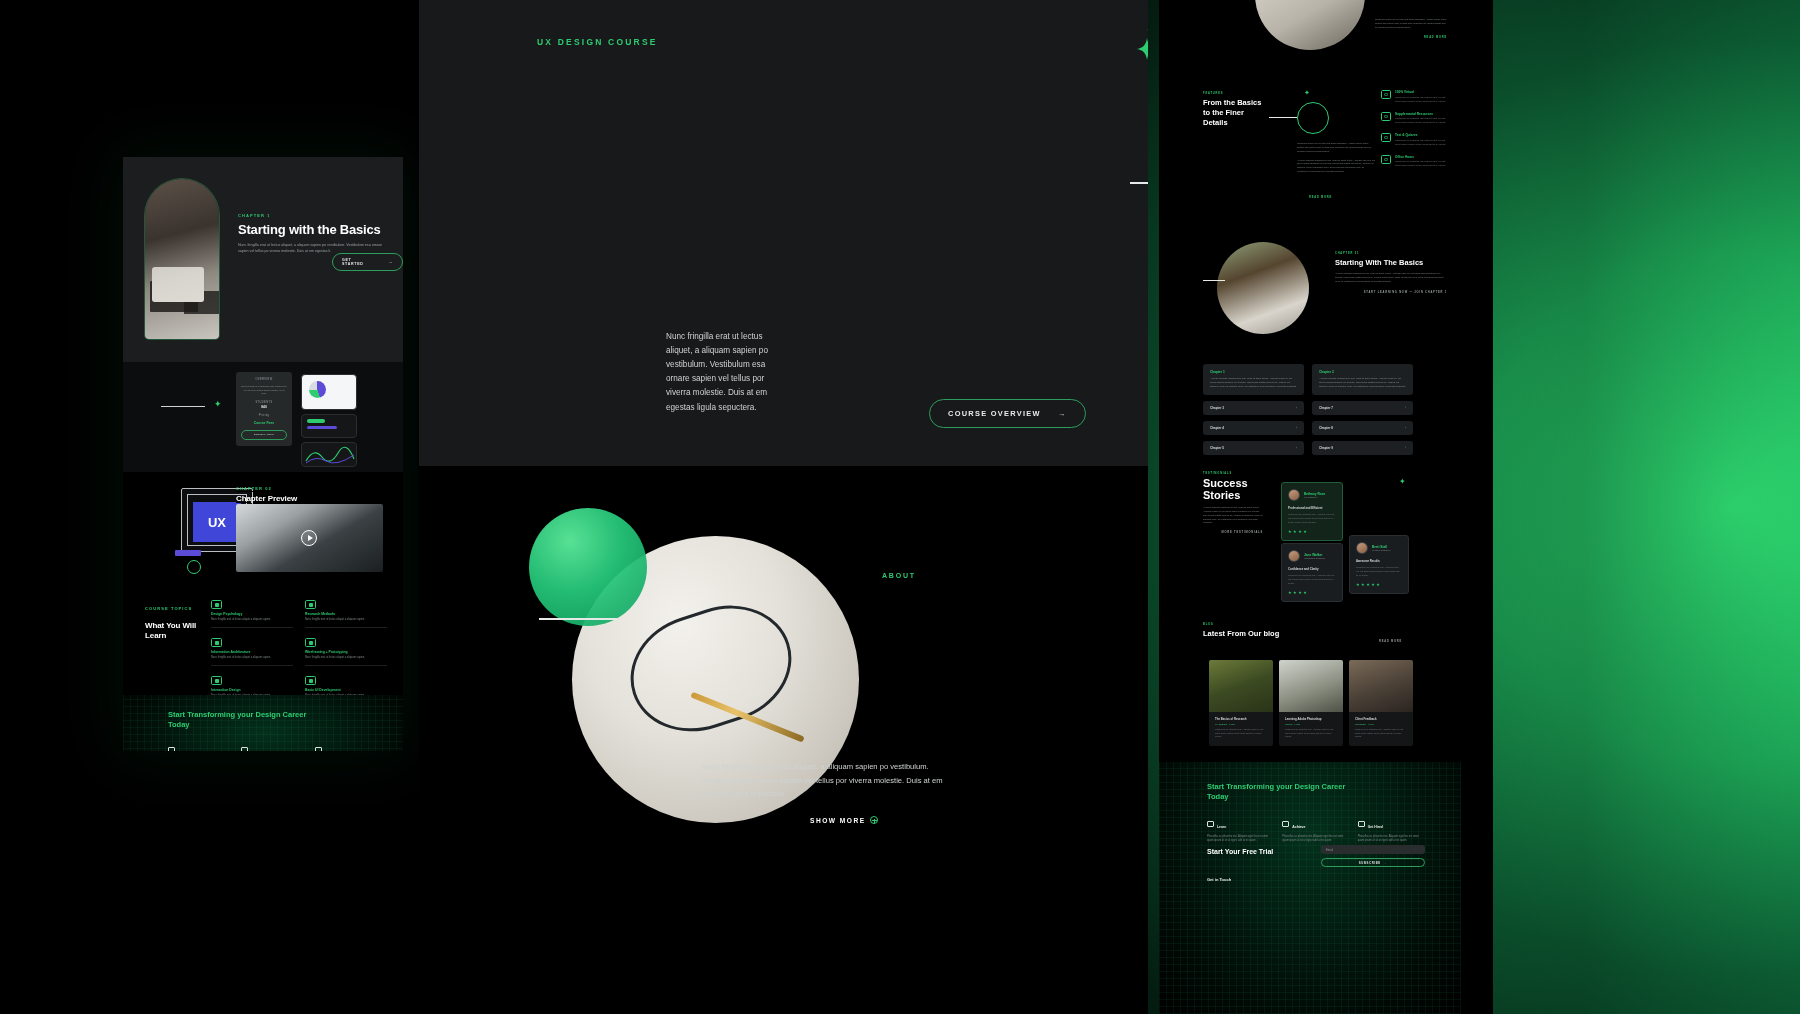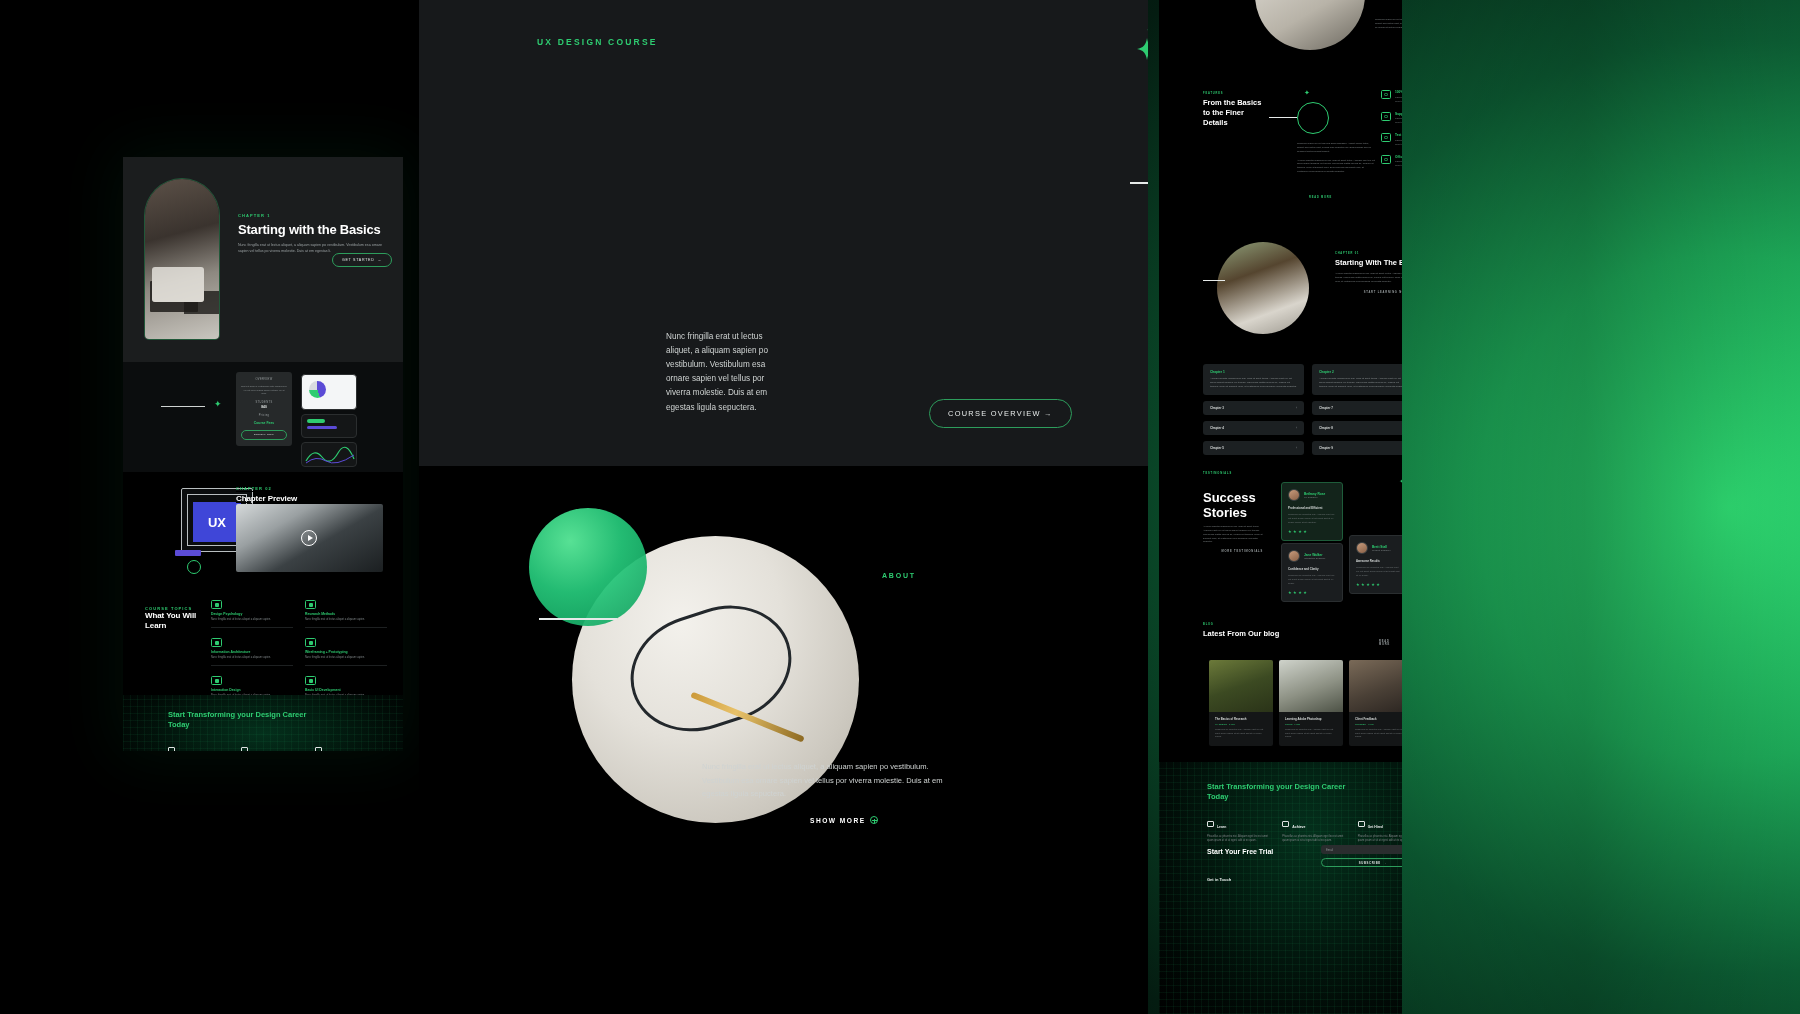--- a/index.html
+++ b/index.html
@@ -44,23 +44,23 @@
     background: rgba(235,232,226,.8); border-radius:3px;
     box-shadow: -4px 12px 0 -2px rgba(30,28,26,.85), 26px 18px 0 -6px rgba(28,26,24,.8);
   }
   #lp-hero .arch-img { position:absolute; left:22px; top:22px; width:74px; height:160px;
     border-radius: 37px 37px 4px 4px; box-shadow: 0 0 0 1px rgba(45,200,110,.35); }
   #lp-hero-text { position:absolute; left:115px; top:56px; width:145px; }
   .eyebrow { color:#2ecc71; font-size:4px; letter-spacing:1.1px; font-weight:700; text-transform:uppercase; }
   .lp-h { color:#fff; font-weight:700; font-size:13px; line-height:1.18; margin-top:4px; letter-spacing:-.2px; }
   .lp-p { color:#9aa0a2; font-size:3.6px; line-height:1.65; margin-top:6px; }
   .pill {
-    display:inline-flex; align-items:center; gap:3px; border:1px solid #2d9d5c;
+    display:inline-flex; align-items:center; gap:17px; border:1px solid #2d9d5c;
     border-radius:20px; color:#e8eceb; font-size:3.6px; letter-spacing:.7px;
-    font-weight:400; padding:4px 9px; text-transform:uppercase; background:transparent;
+    font-weight:700; padding:4px 9px; text-transform:uppercase; background:transparent;
   }
   #lp-hero .pill { position:absolute; left:209px; top:96px; }
 
   #lp-cards { height:110px; background:#0b0d0e; position:relative; }
   .dash { position:absolute; height:1px; background:#cfd3d2; }
   .spark { color:#2ecc71; font-size:9px; line-height:1; }
   .minicard {
     position:absolute; background:#26292a; border-radius:3px; padding:6px 5px;
     color:#cfd3d2; font-size:3px; text-align:center; line-height:1.5;
   }
@@ -149,21 +149,21 @@
   #about-eyebrow { position:absolute; left:463px; top:106px; color:#2ecc71; font-size:7px; letter-spacing:1.8px; font-weight:700; }
   #about-title { position:absolute; left:463px; top:120px; width:230px; color:#fff; font-weight:700; font-size:21.5px; line-height:1.38; letter-spacing:-.3px; }
   #about-body { position:absolute; left:283px; top:294px; width:245px; color:#cfd3d2; font-size:7.6px; line-height:1.78; }
   #about-more { position:absolute; left:391px; top:350px; color:#fff; font-size:6.6px; font-weight:700; letter-spacing:1.5px; display:flex; align-items:center; gap:4px;}
   .circ-plus { width:8px; height:8px; border:1px solid #2ecc71; border-radius:50%; position:relative; display:inline-block;}
   .circ-plus::before, .circ-plus::after { content:""; position:absolute; background:#2ecc71; }
   .circ-plus::before { left:1.6px; top:3.4px; width:4.4px; height:1px; }
   .circ-plus::after { left:3.4px; top:1.6px; width:1px; height:4.4px; }
 
   
-  #right-panel { left:1159px; top:0; width:243px; height:1014px; background:#000; }
+  #right-panel { left:1159px; top:0; width:334px; height:1014px; background:#000; }
   .rp-h { color:#fff; font-weight:700; }
   .rp-p { color:#7e8486; line-height:1.6; }
   .rp-eyebrow { color:#2ecc71; font-size:2.6px; letter-spacing:.8px; font-weight:700; text-transform:uppercase;}
 
   .feat { display:flex; gap:4px; margin-bottom:8px; }
   .feat-ico { width:10px; height:9px; border:1px solid #2ecc71; border-radius:1.5px; flex:none; position:relative;}
   .feat-ico::after { content:""; position:absolute; inset:2px; border:1px solid rgba(46,204,113,.55); border-radius:1px;}
   .feat-t { color:#2ecc71; font-size:3.2px; font-weight:700;}
   .feat-d { color:#6f7577; font-size:2.5px; line-height:1.6; margin-top:1.5px;}
 
@@ -261,21 +261,21 @@
       <div class="eyebrow">CHAPTER 02</div>
       <div class="lp-h2" style="margin-top:3px;">Chapter Preview</div>
     </div>
     <div style="position:absolute; left:113px; top:32px; width:147px; height:68px; background:linear-gradient(150deg,#d6dadb 0%,#9aa0a2 30%,#3b4144 58%,#1b1f21 100%); border-radius:2px;"></div>
     <div class="play-btn" style="left:178px; top:58px;"></div>
   </div>
 
   <div class="lp-sec" id="lp-learn">
     <div style="position:absolute; left:22px; top:16px; width:58px;">
       <div class="eyebrow">COURSE TOPICS</div>
-      <div class="lp-h2" style="margin-top:0; line-height:1.25;">What You Will Learn</div>
+      <div class="lp-h2" style="margin-top:10px; line-height:1.25;">What You Will Learn</div>
     </div>
     <div class="learn-grid">
       <div class="learn-item">
           <div class="li-ico"></div>
           <div class="li-t">Design Psychology</div>
           <div class="li-d">Nunc fringilla erat ut lectus aliquet a aliquam sapien.</div>
         </div>
       <div class="learn-item">
           <div class="li-ico"></div>
           <div class="li-t">Research Methods</div>
@@ -444,21 +444,21 @@
         <span class="c">›</span>
       </div>
     <div class="ch-row">
         <span class="t">Chapter 9</span>
         <span class="c">›</span>
       </div>
   </div>
 
   <div style="position:absolute; left:44px; top:472px; width:60px;">
     <div class="rp-eyebrow">TESTIMONIALS</div>
-    <div class="rp-h" style="font-size:13px; margin-top:15px;">Success Stories</div>
+    <div class="rp-h" style="font-size:11px; margin-top:2px;">Success Stories</div>
     <div class="rp-p" style="font-size:2.4px; margin-top:5px;">Aenean lobortis ullamcorper nisi. Cras at amet turpis. Aliquam eget leo elit ligula aliquet sodales vel turpisa. Maecenas mattis imperd ac, cursus elit tempus. Nunc at suscipit urna, at vestibulum urna faucibus venenatis pharetra.</div>
     <div class="rp-eyebrow" style="margin-top:6px; text-align:right; color:#9aa0a2;">MORE TESTIMONIALS</div>
   </div>
   <span class="spark" style="position:absolute; left:240px; top:478px; font-size:8px;">✦</span>
 
   <div class="tcard hl" style="position:absolute; left:122px; top:482px; width:62px;">
     <div class="tc-top">
         <div class="av"></div>
         <div>
           <div class="tc-n">Bethany Rose</div>

